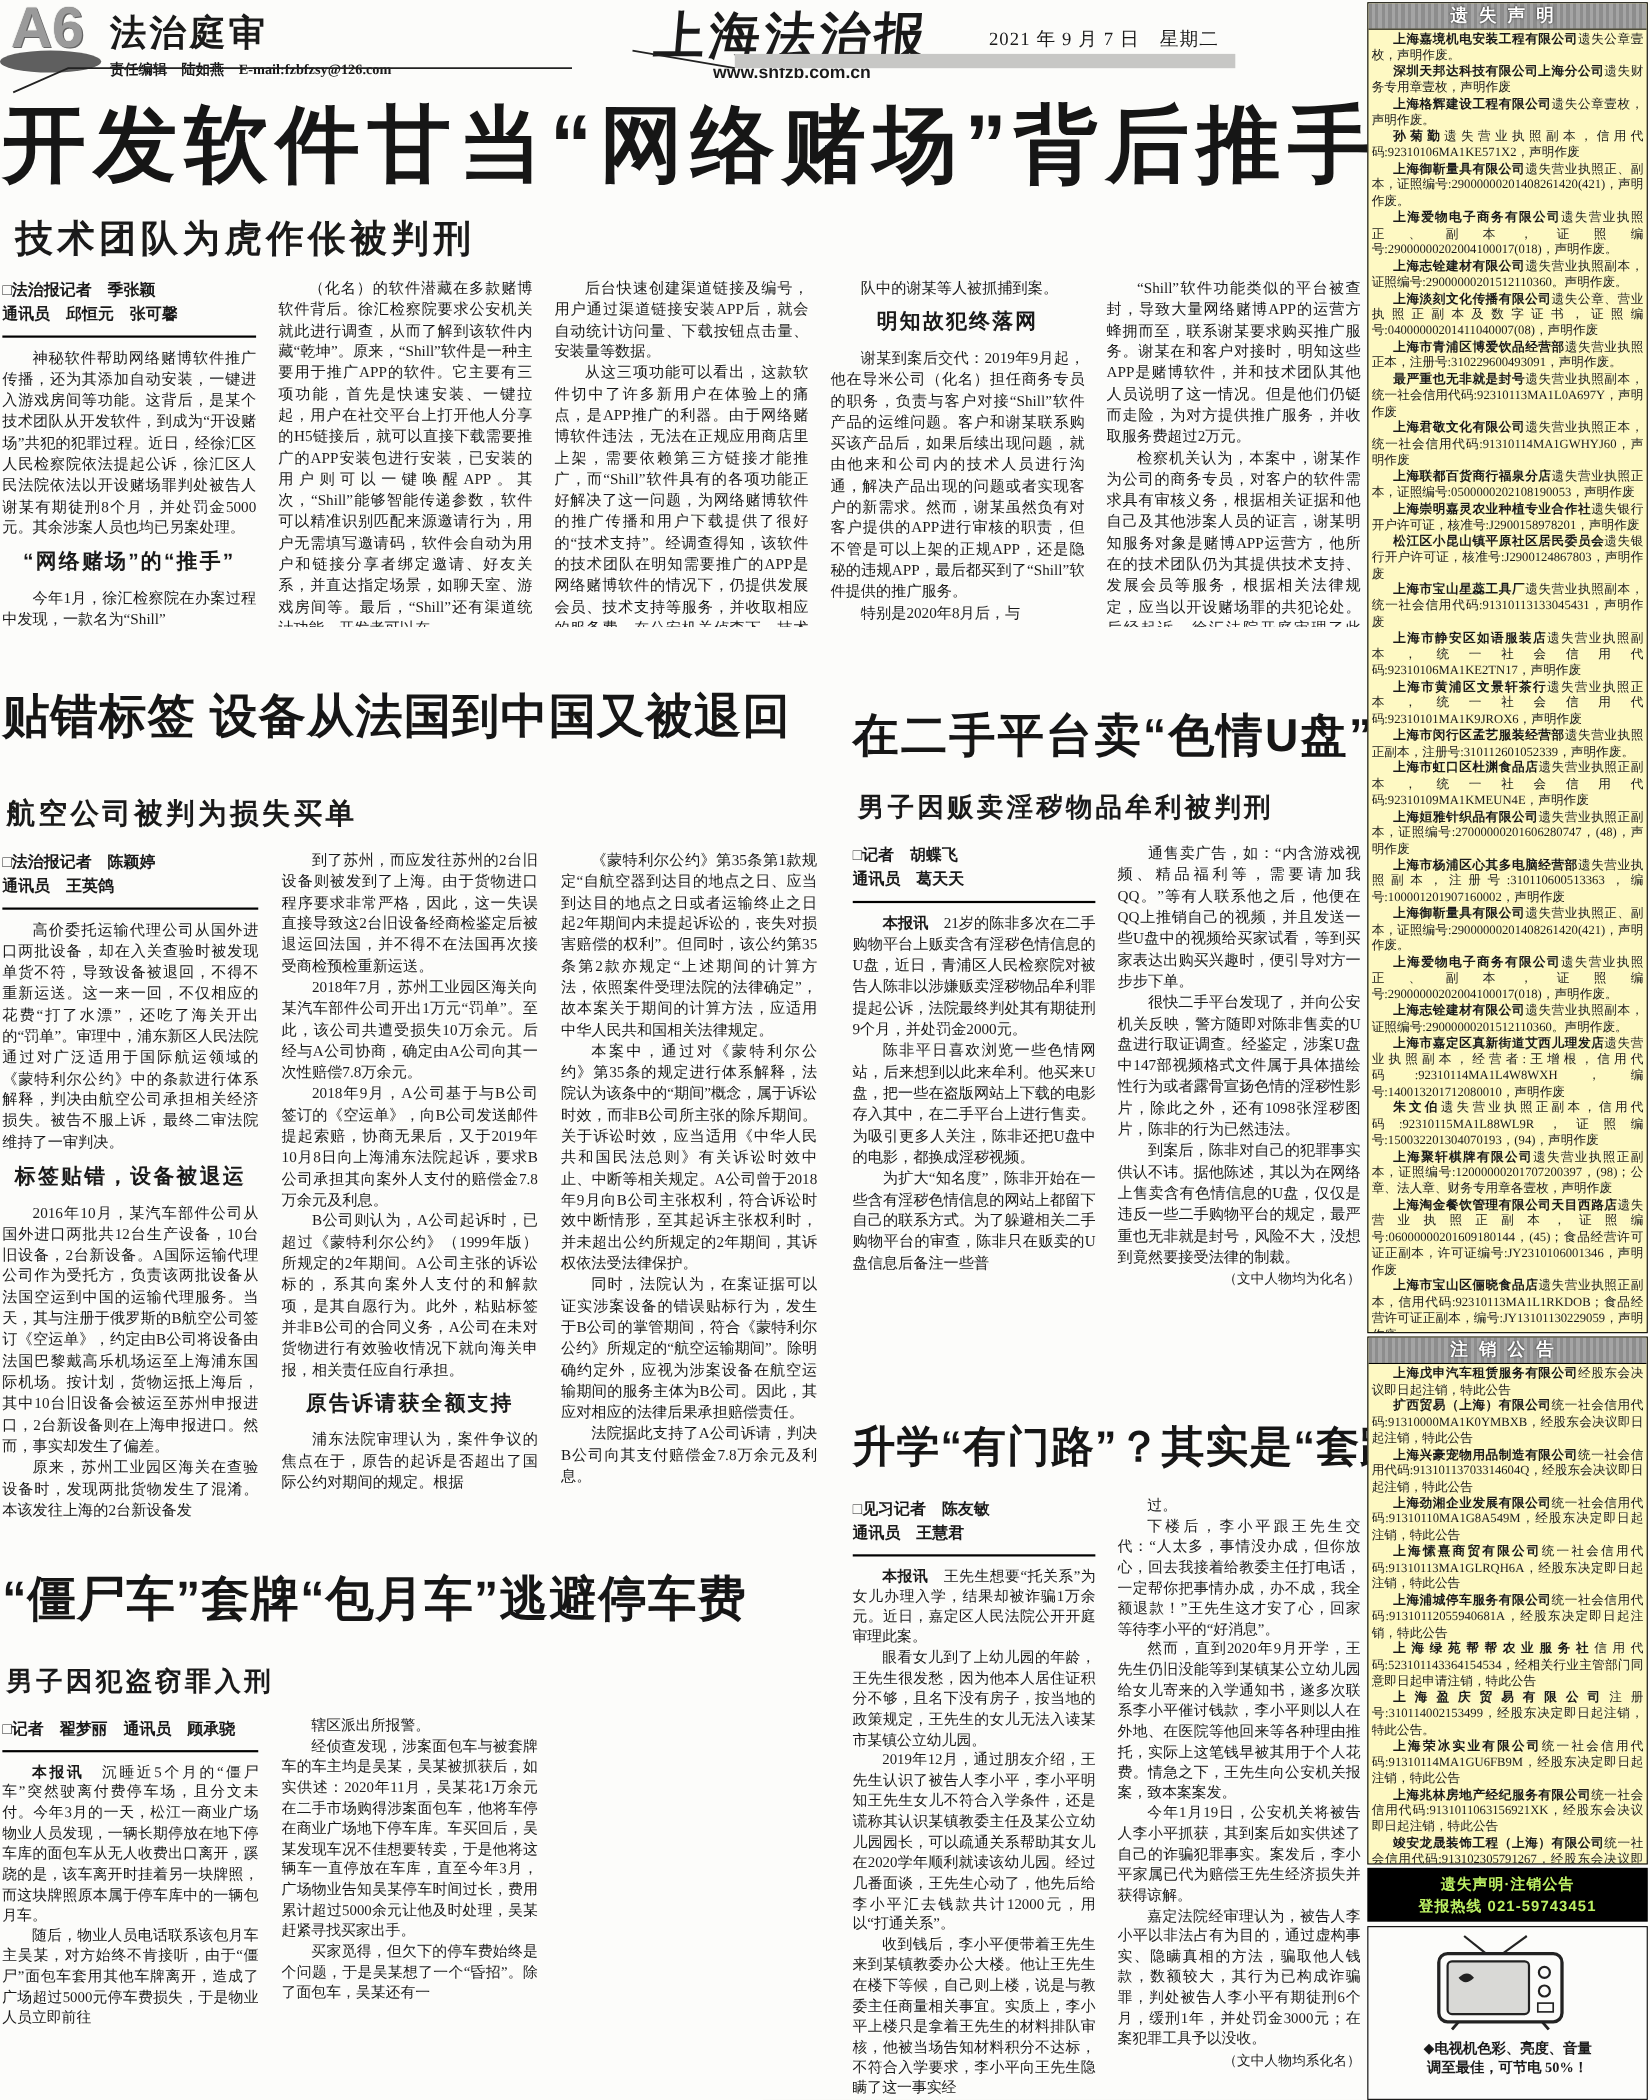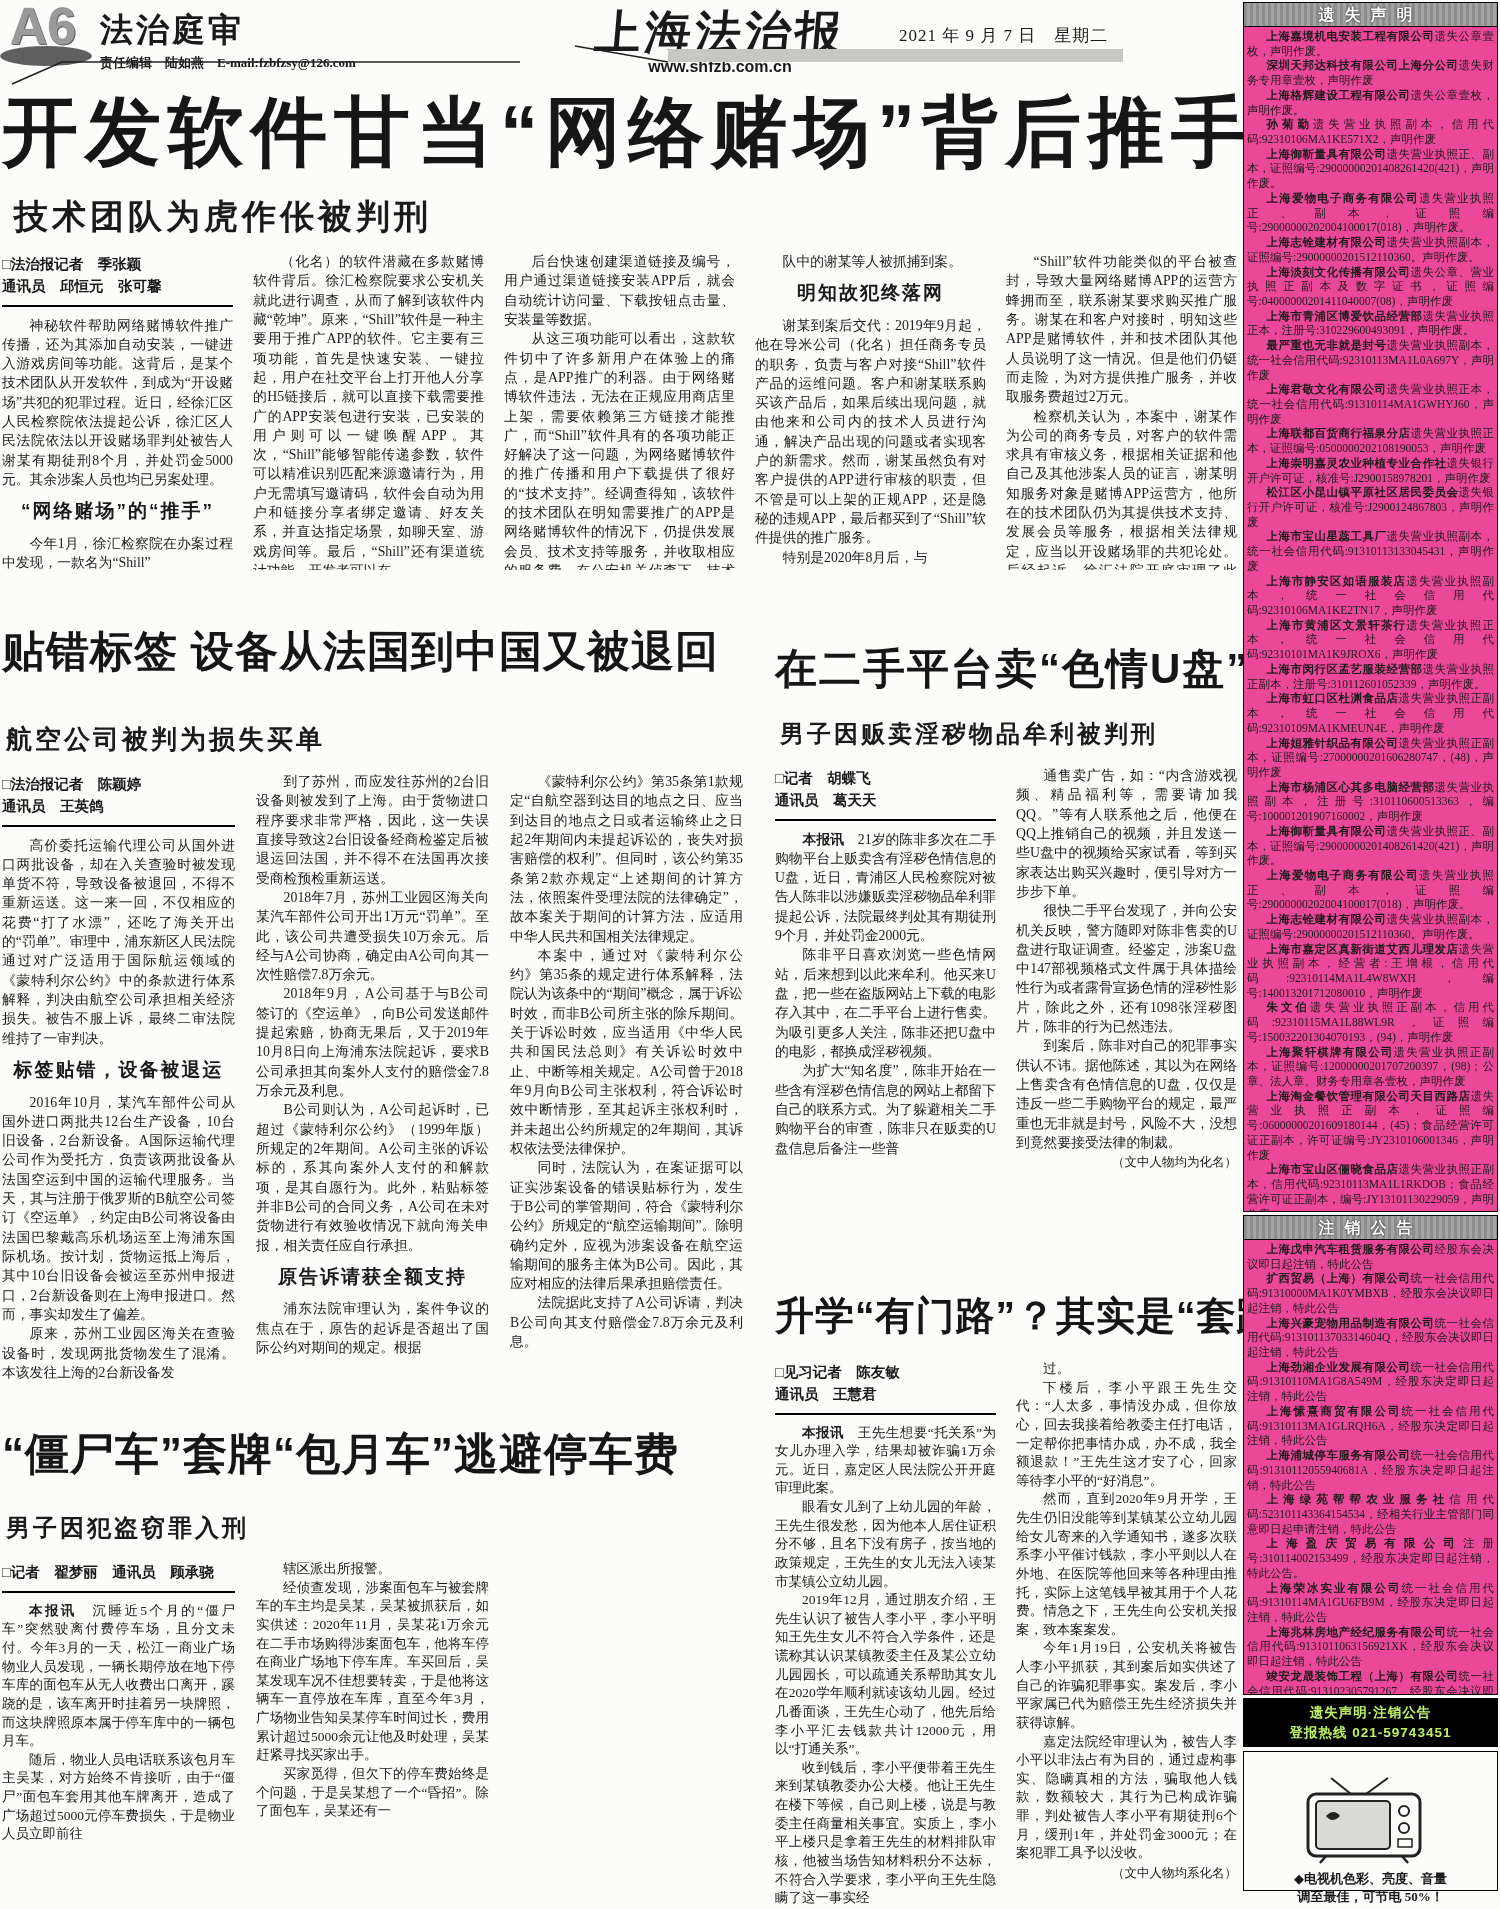--- a/index.html
+++ b/index.html
@@ -31,33 +31,33 @@
                font-size:19px;letter-spacing:2px;margin:9px 0;}
   .tagline{text-align:right;font-size:12.5px;margin-top:2px;}
   .byline{font-weight:700;font-size:14.5px;border-bottom:2.5px solid #000;
           padding:2px 0 7px 0;margin-bottom:9px;line-height:1.5;}
   
   .a1-body{font-size:13.8px;line-height:1.40;}
   .a2-body,.a3-body{font-size:13.8px;line-height:1.40;}
   .a4-body,.a5-body{font-size:13.5px;line-height:1.38;}
   
   .sidebar{position:absolute;left:1243px;top:2px;width:255px;}
-  .adbox{border:1.5px solid #000;background:#ec4899;overflow:hidden;box-sizing:border-box;}
+  .adbox{border:1.5px solid #000;background:#fef9c3;overflow:hidden;box-sizing:border-box;}
   .adbox-hd{height:23px;line-height:23px;text-align:center;font-family:"Liberation Sans",sans-serif;
             font-weight:900;font-size:16px;letter-spacing:10px;color:#fff;
             background:repeating-linear-gradient(90deg,#8d8d8d 0 3px,#a4a4a4 3px 6px);
             text-shadow:0 0 2px #000;border-bottom:1.5px solid #000;}
   .adlist{padding:2px 3px;font-size:11.5px;line-height:1.28;text-align:justify;}
   .ad{margin:0;text-indent:1.7em;}
   .ad b{font-family:"Liberation Sans",sans-serif;}
   .sb-banner{margin-top:3px;background:#000;color:#bef264;text-align:center;
              font-family:"Liberation Sans",sans-serif;font-weight:700;font-size:13.5px;
              padding:5px 2px;line-height:1.45;letter-spacing:1px;}
-  .tv-box{margin-top:4px;border:1px solid #000;height:140px;box-sizing:border-box;
-          text-align:center;padding-top:24px;background:#fcfcfa;}
+  .tv-box{margin-top:4px;border:1px solid #000;height:158px;box-sizing:border-box;
+          text-align:center;padding-top:6px;background:#fcfcfa;}
   .tv-caption{font-weight:700;font-size:13px;line-height:1.35;margin-top:2px;}
 </style>
 </head>
 <body>
 
 <div class="page">
 
   <div class="hdr">
     <div class="a6-ellipse"></div>
     <div class="a6-text">A6</div>

